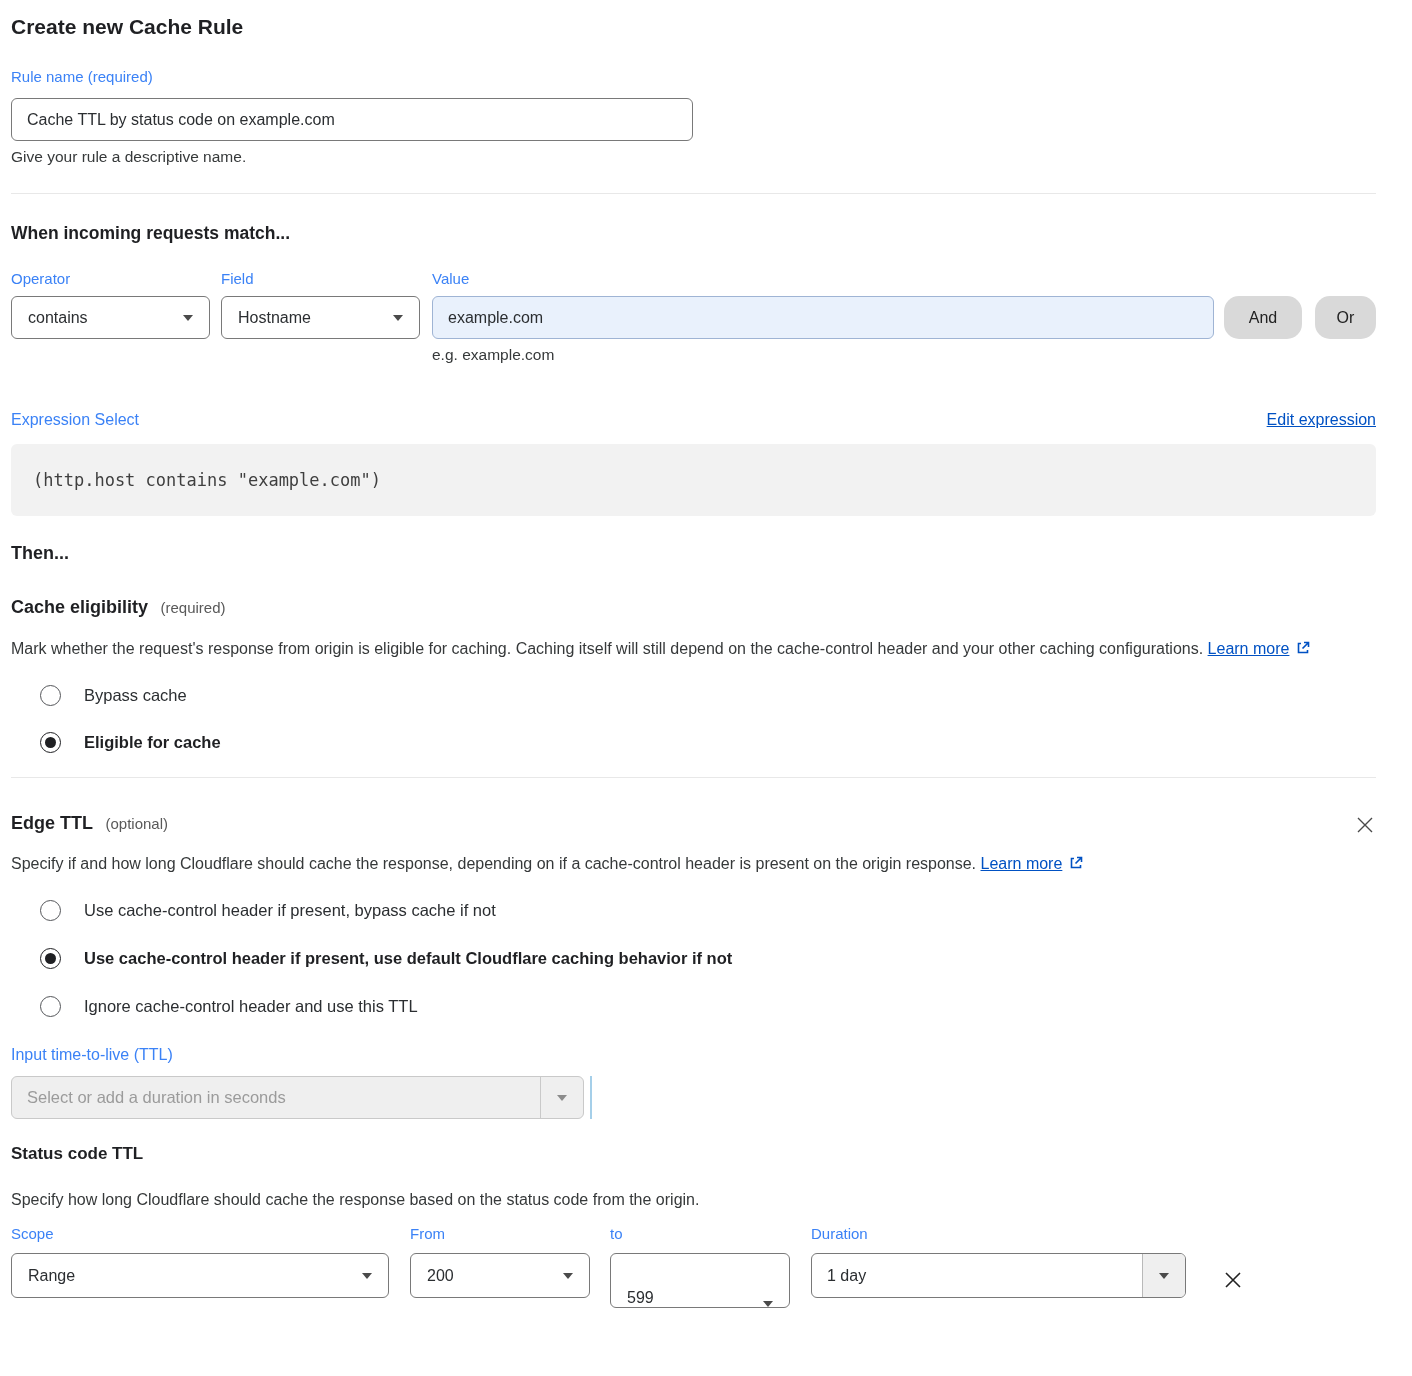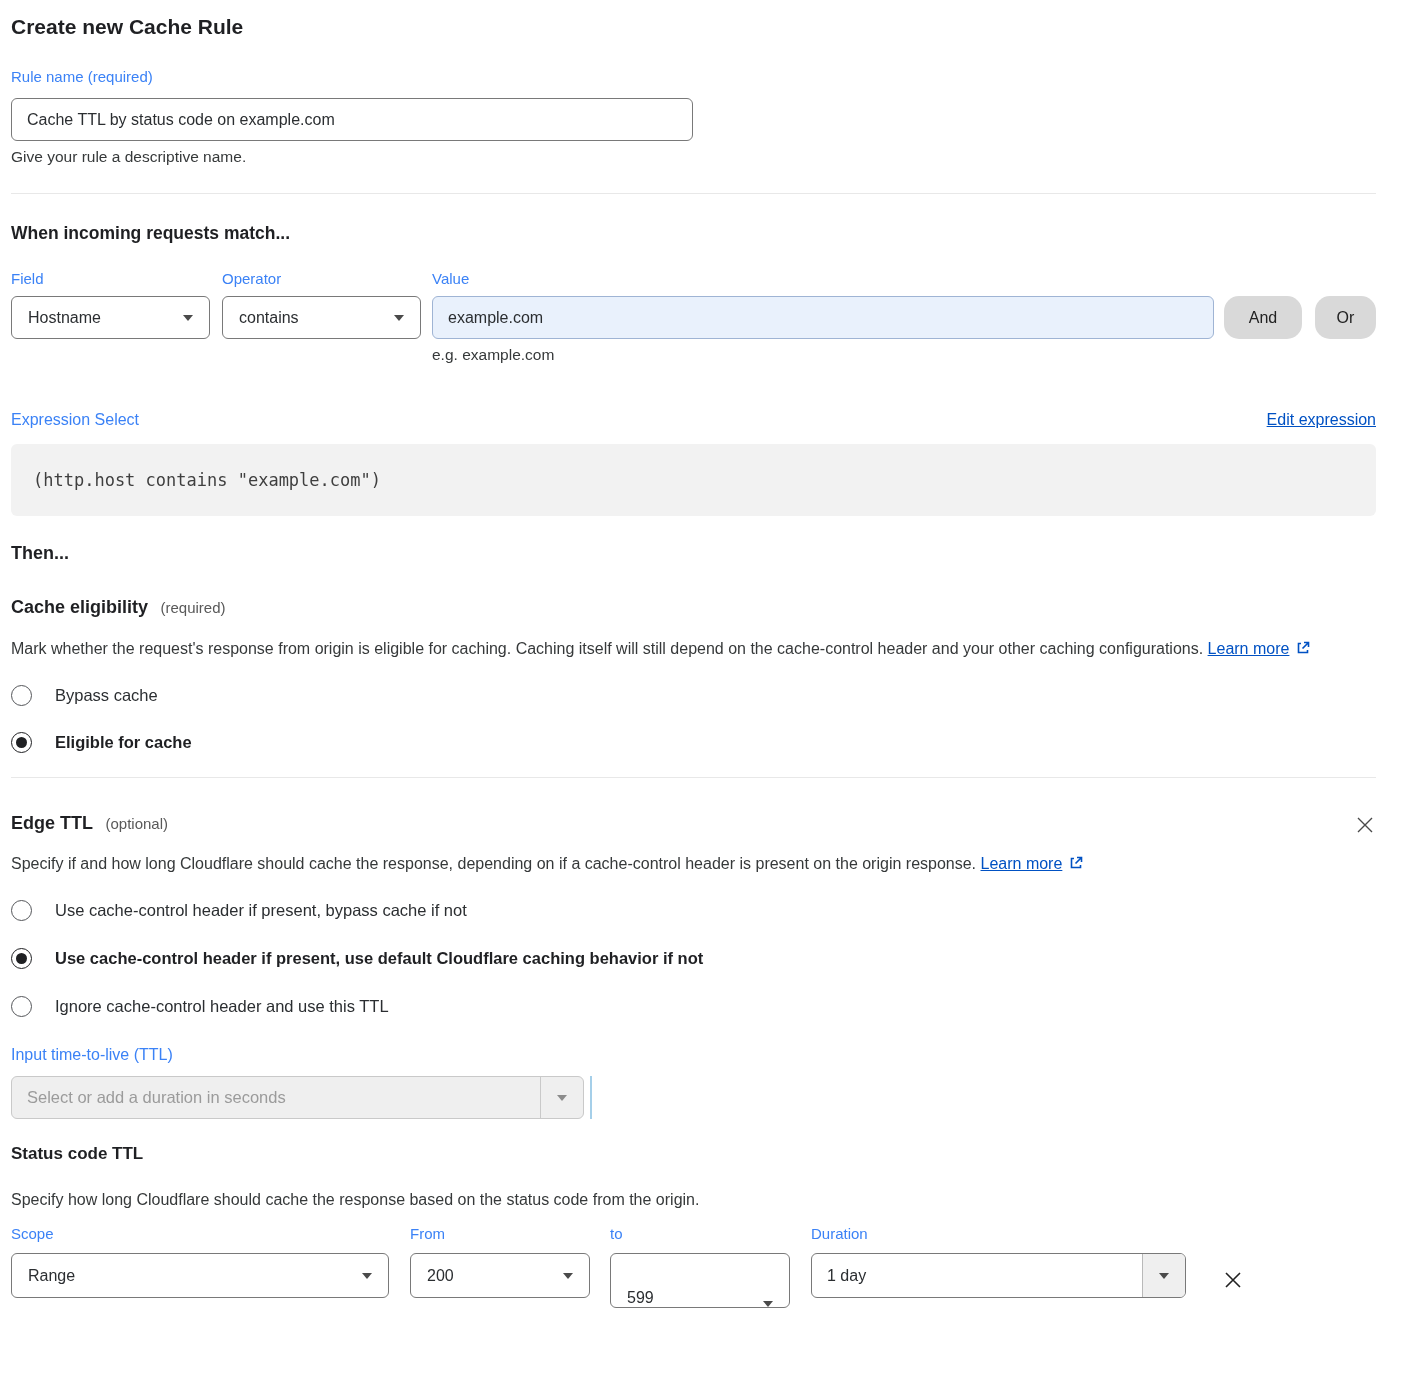--- a/index.html
+++ b/index.html
@@ -38,21 +38,21 @@
   .btn-spacer{height:26px;}
   .expr-row{display:flex;justify-content:space-between;align-items:flex-end;margin-top:47px;}
   .link{color:#0051c3;text-decoration:underline;cursor:pointer;}
   .code-block{
     margin-top:15px;background:#f2f2f2;border-radius:6px;height:72px;
     display:flex;align-items:center;padding:0 22px;box-sizing:border-box;
     font-family:"DejaVu Sans Mono","Liberation Mono",monospace;font-size:17px;color:#3f3f3f;
   }
   .para{font-size:16px;line-height:29px;color:#36393a;margin:0;}
   .ext-icon{display:inline-block;vertical-align:-2px;margin-left:6px;}
-  .radio-row{display:flex;align-items:center;margin-top:26px;}
+  .radio-row{display:flex;align-items:center;margin-top:26px;margin-left:29px;}
   .radio{
     box-sizing:border-box;width:21px;height:21px;border-radius:50%;
     border:1.5px solid #54565a;background:#fff;flex:none;cursor:pointer;
     display:flex;align-items:center;justify-content:center;
   }
   .radio.checked{border-color:#1f2023;}
   .radio.checked::after{content:"";width:11px;height:11px;border-radius:50%;background:#1f2023;}
   .radio-label{margin-left:23px;font-size:16.5px;color:#2b2e31;}
   .radio-label.bold{font-weight:bold;color:#1f2023;}
   .heading-row{display:flex;justify-content:space-between;align-items:flex-start;}
@@ -84,31 +84,31 @@
 
   <div class="field-label" style="margin-top:28px;">Rule name (required)</div>
   <input class="text-input rule-name-input" value="Cache TTL by status code on example.com" style="">
   <div class="helper" style="margin-top:7px;">Give your rule a descriptive name.</div>
 
   <hr class="divider" style="margin-top:27px;">
 
   <h2 class="sec-heading" style="margin-top:28px;">When incoming requests match...</h2>
 
   <div class="match-row">
+    <div class="match-col" style="width:199px;margin-right:11px;">
+      <div class="field-label">Operator</div>
+      <div class="select">
+        <span>contains</span>
+        <span class="caret"></span>
+      </div>
+    </div>
     <div class="match-col" style="width:199px;margin-right:12px;">
       <div class="field-label">Field</div>
       <div class="select">
         <span>Hostname</span>
-        <span class="caret"></span>
-      </div>
-    </div>
-    <div class="match-col" style="width:199px;margin-right:11px;">
-      <div class="field-label">Operator</div>
-      <div class="select">
-        <span>contains</span>
         <span class="caret"></span>
       </div>
     </div>
     <div class="match-col" style="width:782px;margin-right:10px;">
       <div class="field-label">Value</div>
       <input class="text-input value-input" style="margin-top: 8px;" value="example.com">
       <div class="helper" style="margin-top:7px;">e.g. example.com</div>
     </div>
     <div style="margin-right:13px;">
       <div class="btn-spacer"></div>

